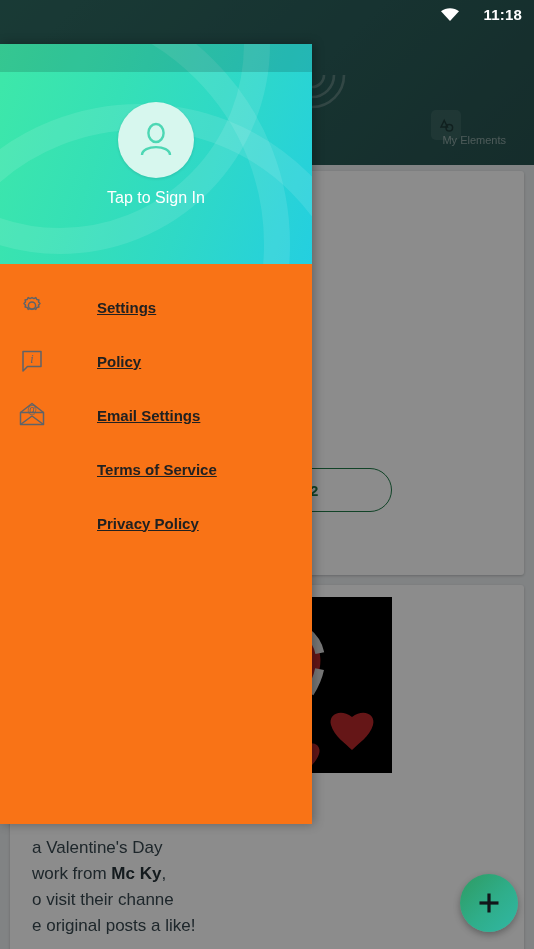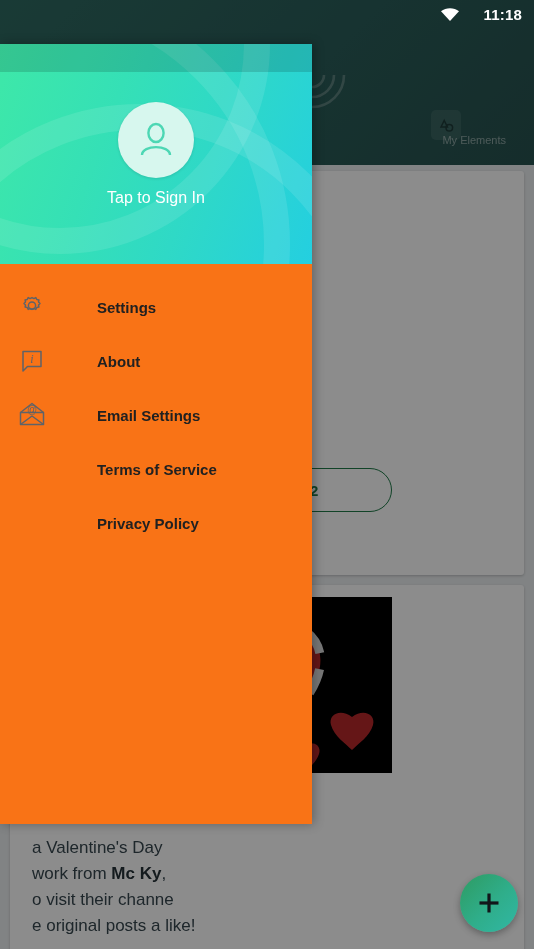--- a/index.html
+++ b/index.html
@@ -126,21 +126,21 @@
 
   .drawer-list { padding-top: 16px; }
   .nav-item {
     display: flex; align-items: center; height: 54px; padding-left: 16px;
   }
   .nav-icon {
     width: 32px; height: 32px; margin-right: 0;
     display: flex; align-items: center; justify-content: center; flex: 0 0 32px;
   }
   .nav-label {
-    margin-left: 49px; font-size: 15px; font-weight: bold; color: #212121;
+    margin-left: 49px; font-size: 15px; font-weight: bold; color: #212121; text-decoration: underline;
   }
   .nav-item.no-icon .nav-label { margin-left: 81px; }
 </style>
 </head>
 <body>
 
 <div id="root">
 
   <div class="app-bg">
 
@@ -254,21 +254,21 @@
 
       <div class="nav-item">
         <span class="nav-icon">
           <svg width="26" height="26" viewBox="0 0 26 26">
             <g fill="none" stroke="#5f6368" stroke-width="1.5" stroke-linejoin="round">
               <path d="M4 3.5 h18 v15 h-13.5 l-4.5 4.5 v-4.5 h-0 z"></path>
             </g>
             <text x="13" y="15" text-anchor="middle" font-family="Liberation Serif, serif" font-style="italic" font-size="12" fill="#5f6368">i</text>
           </svg>
         </span>
-        <span class="nav-label">About</span>
+        <span class="nav-label">Policy</span>
       </div>
 
 
       <div class="nav-item">
         <span class="nav-icon">
           <svg width="28" height="26" viewBox="0 0 28 26">
             <g fill="none" stroke="#5f6368" stroke-width="1.5" stroke-linejoin="round">
               <path d="M2.5 10.5 h23 v12 h-23 z"></path>
               <path d="M2.5 10.5 L14 1.5 L25.5 10.5"></path>
               <path d="M2.5 22.5 L14 14 L25.5 22.5"></path>

